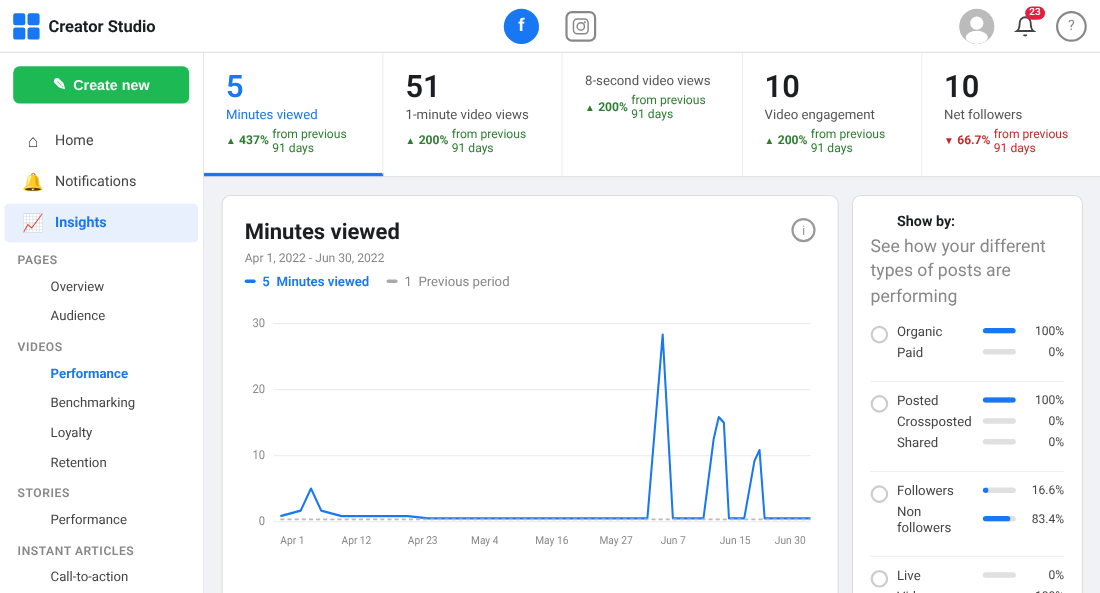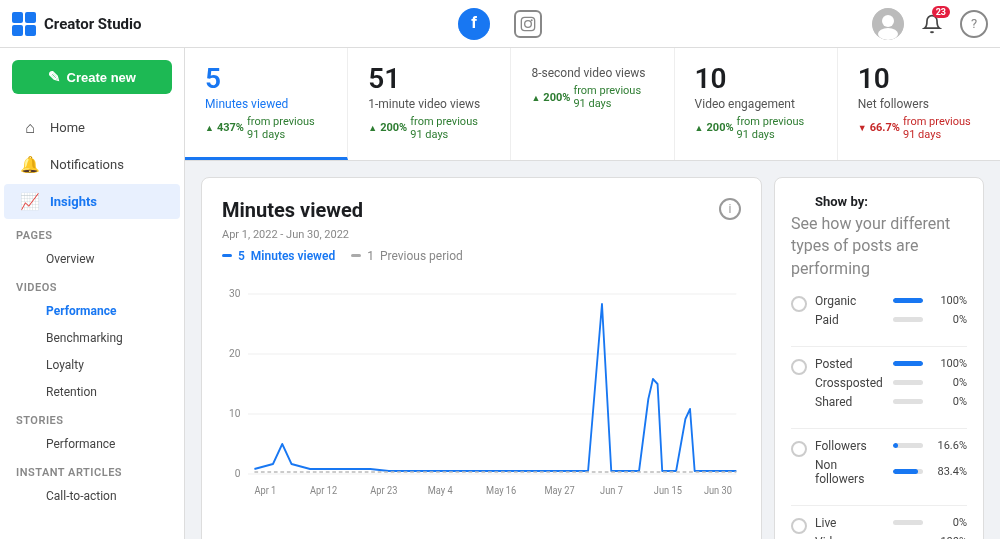--- a/index.html
+++ b/index.html
@@ -149,20 +149,21 @@
         <span class="si-icon">🔔</span>
         <span>Notifications</span>
       </div>
       <div class="sidebar-item active">
         <span class="si-icon">📈</span>
         <span>Insights</span>
       </div>
 
       <div class="sidebar-section">Pages</div>
       <div class="sidebar-sub">Overview</div>
+      <div class="sidebar-sub">Audience</div>
 
       <div class="sidebar-section">Videos</div>
       <div class="sidebar-sub active">Performance</div>
       <div class="sidebar-sub">Benchmarking</div>
       <div class="sidebar-sub">Loyalty</div>
       <div class="sidebar-sub">Retention</div>
 
       <div class="sidebar-section">Stories</div>
       <div class="sidebar-sub">Performance</div>
 

